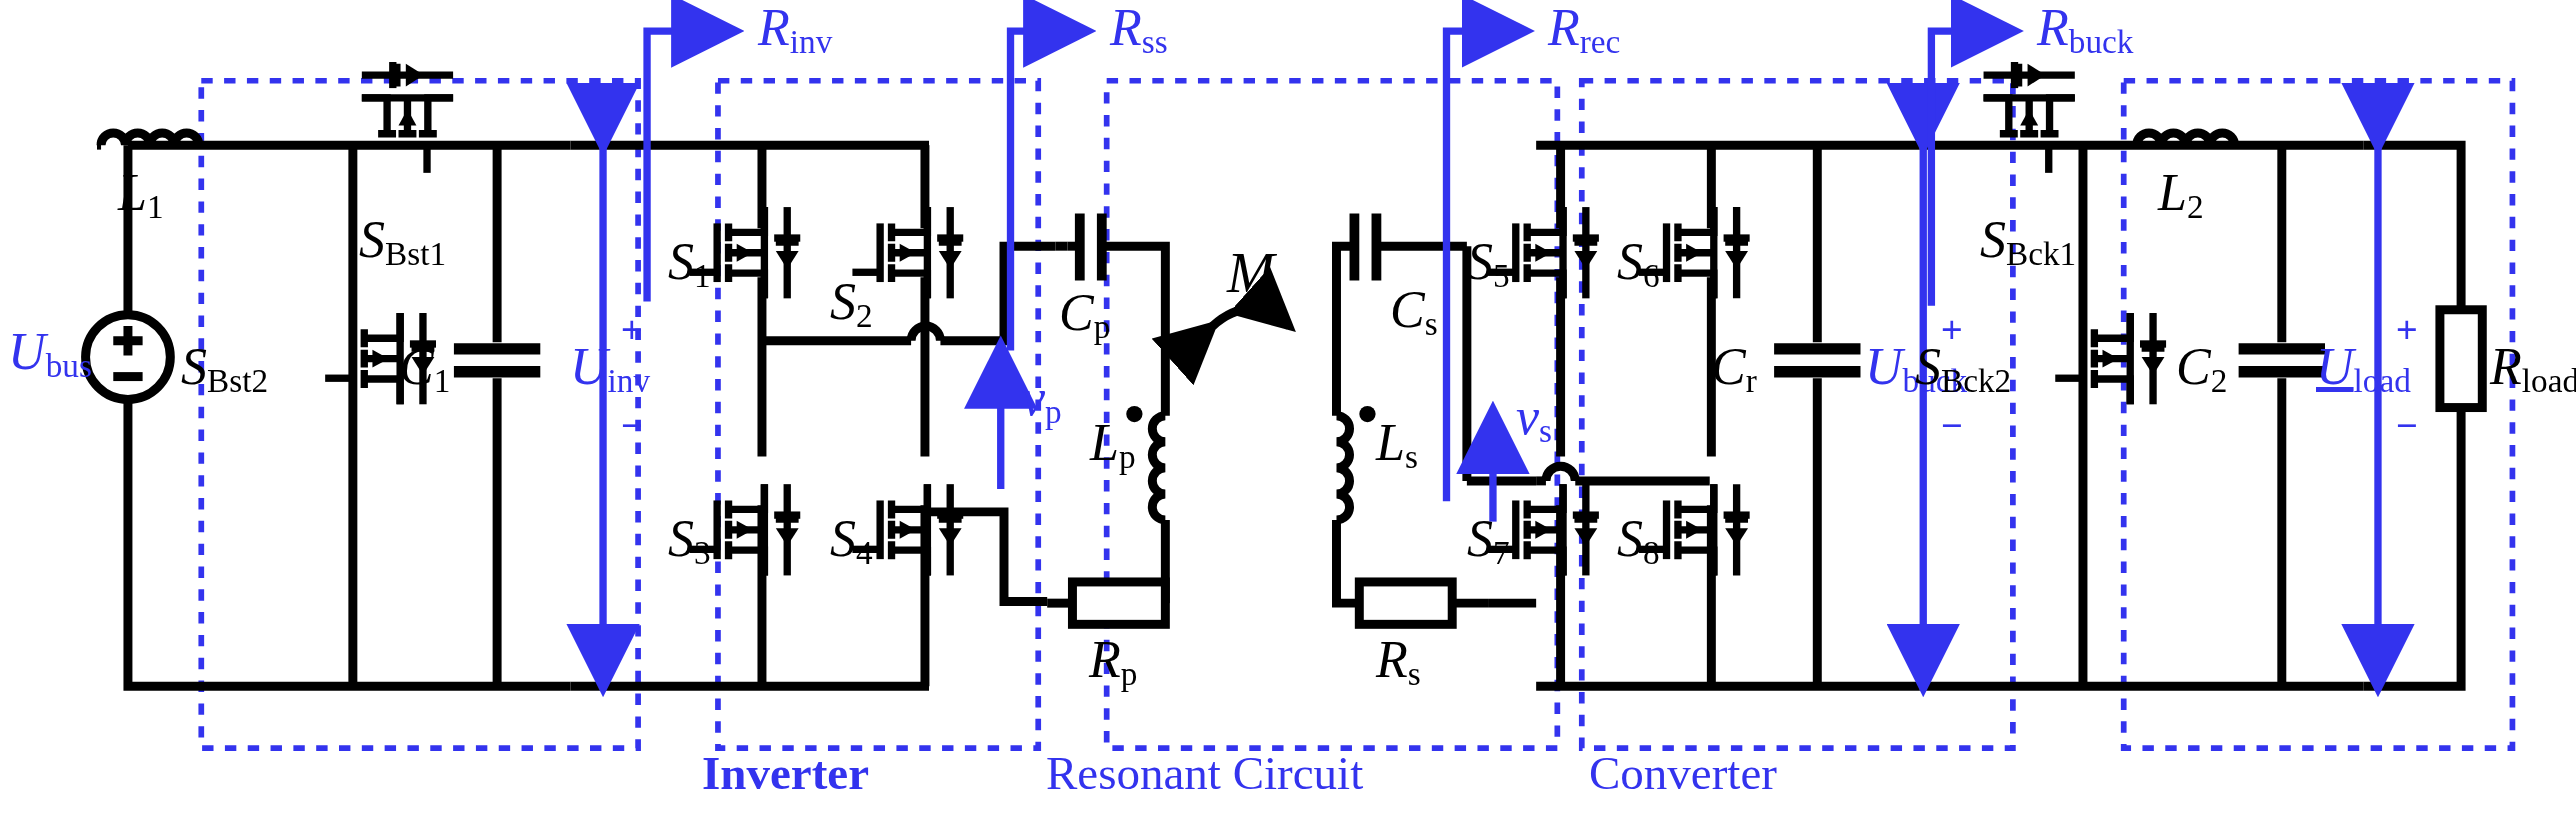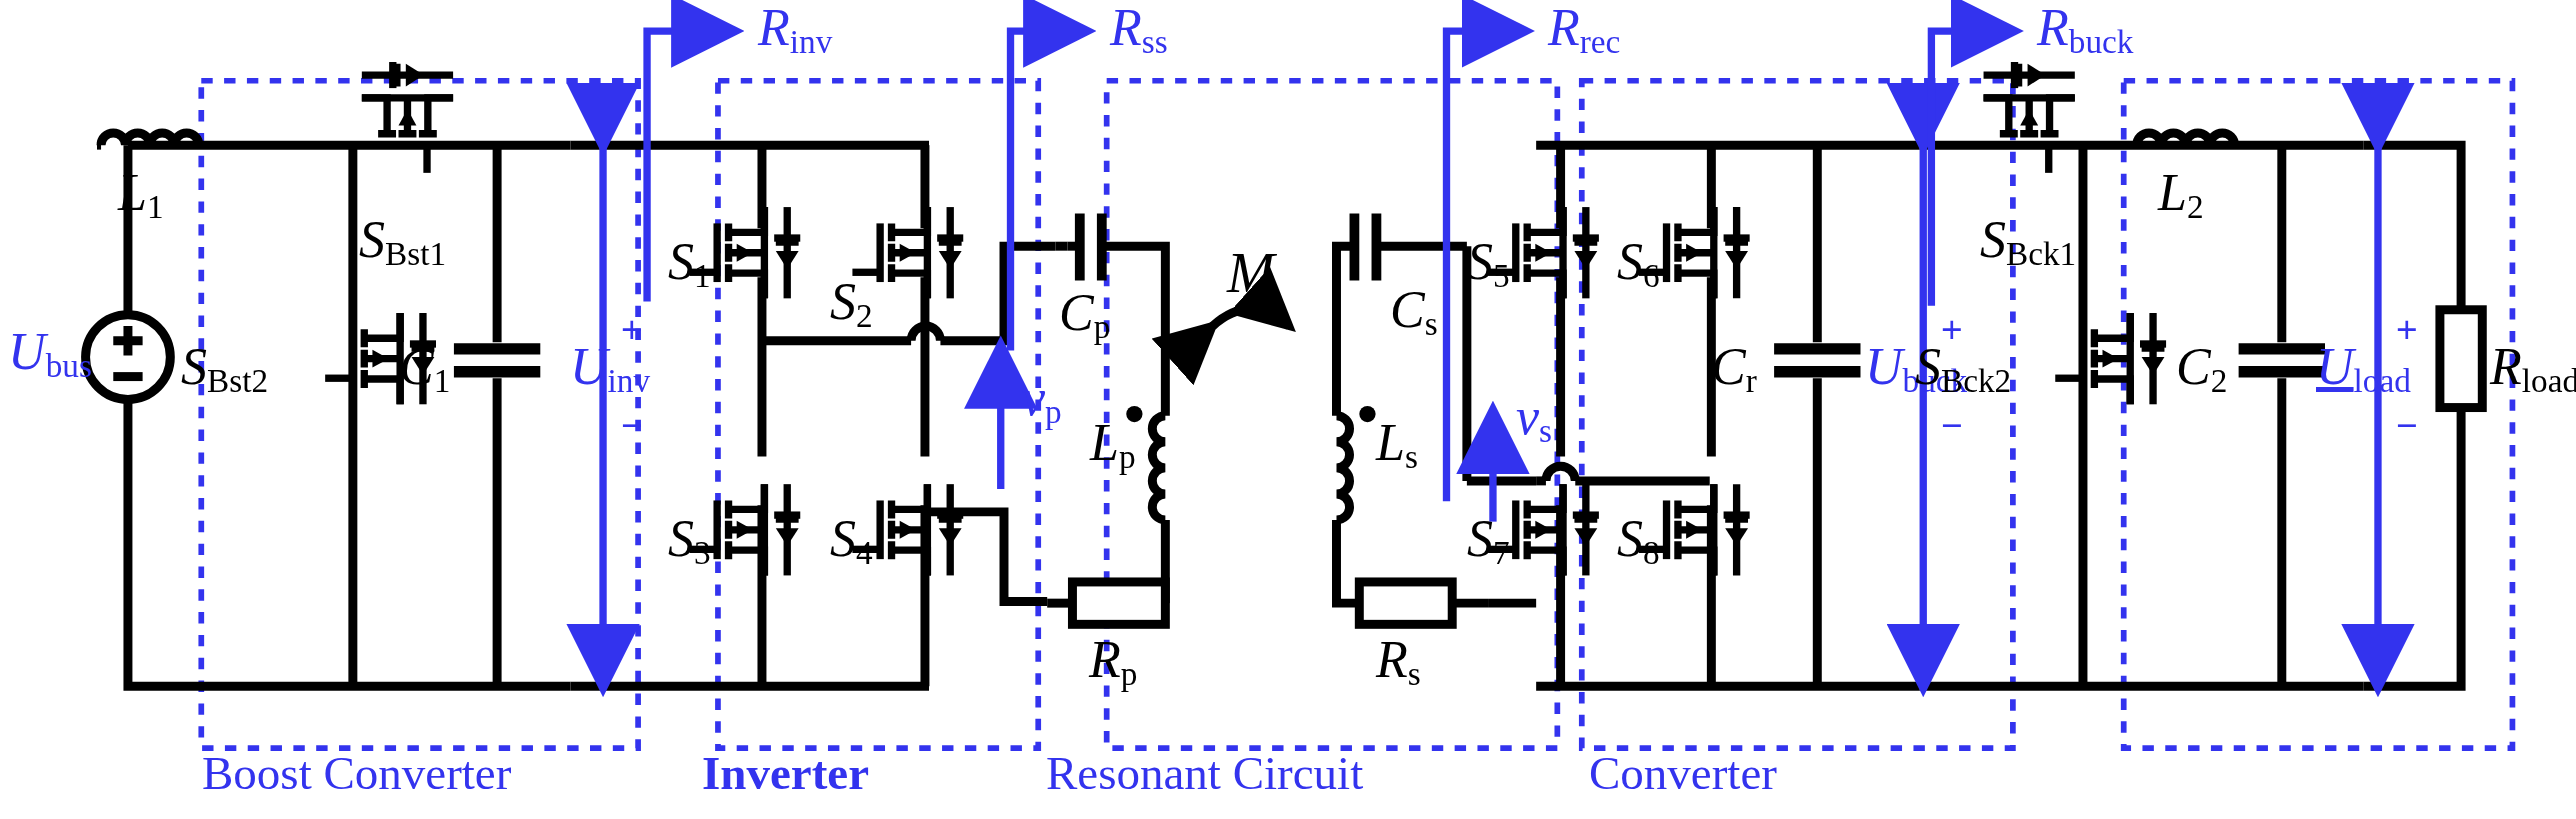--- a/index.html
+++ b/index.html
@@ -338,19 +338,18 @@
 <div class="lbl blue comp" style="left:1110px;top:1.6px;">
   <span class="it">R</span><span class="sub">ss</span>
 </div>
 <div class="lbl blue comp" style="left:1548px;top:1.6px;">
   <span class="it">R</span><span class="sub">rec</span>
 </div>
 <div class="lbl blue comp" style="left:2037px;top:1.6px;">
   <span class="it">R</span><span class="sub">buck</span>
 </div>
 
-<div class="lbl sec" style="left:202px;top:750px;">Boost Converter</div>
 <div class="lbl sec" style="left:702px;top:750px;font-weight:bold;">Inverter</div>
 <div class="lbl sec" style="left:1046px;top:750px;">Resonant Circuit</div>
 <div class="lbl sec" style="left:1589px;top:750px;">Converter</div>
 
 </div>
 
 
 </body></html>

